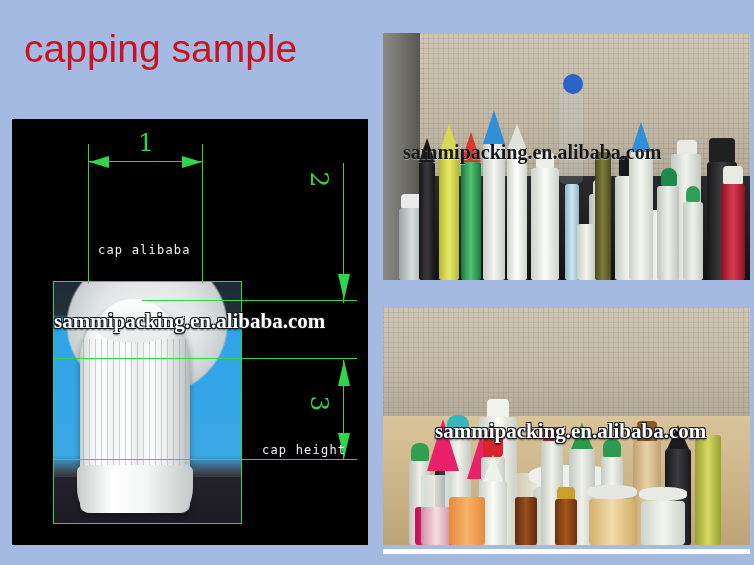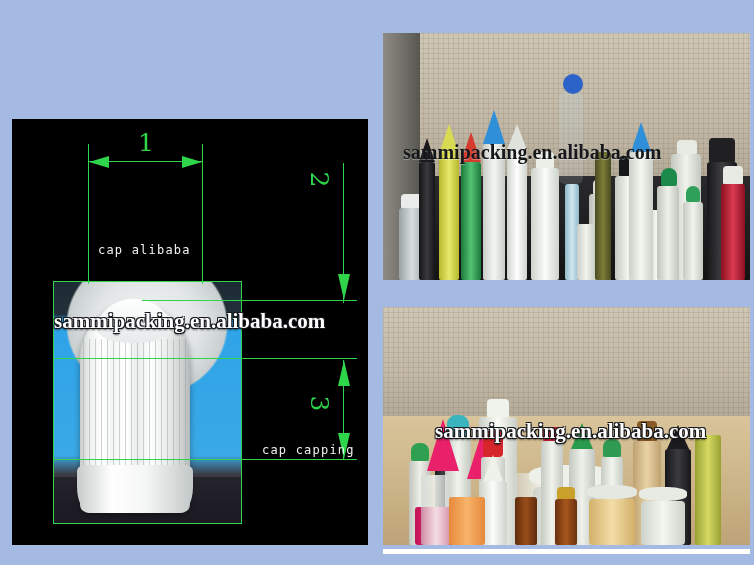--- a/index.html
+++ b/index.html
@@ -129,20 +129,21 @@
   .cone{position:absolute;width:0;height:0;}
 
   
   .footer-strip{position:absolute;left:383px;top:549px;width:367px;height:5px;background:#ffffff;}
 </style>
 </head>
 <body>
 
 <div class="page">
 
+  <div class="title">capping sample</div>
 
   <div class="diagram">
 
     <div class="cap-photo">
       <div class="cap-shadow"></div>
       <div class="cap-body"></div>
       <div class="cap-ribs"></div>
       <div class="cap-top"></div>
       <div class="cap-skirt"></div>
     </div>
@@ -166,21 +167,21 @@
     <div class="dg dg-line-h" style="left:41px;top:340px;width:304px;"></div>
 
     <div class="dg dg-line-v" style="left:331px;top:44px;height:140px;"></div>
     <div class="arrow arr-down" style="left:326px;top:155px;"></div>
     <div class="num rot" style="left:300px;top:48px;">2</div>
 
     <div class="dg dg-line-v" style="left:331px;top:241px;height:100px;"></div>
     <div class="arrow arr-up" style="left:326px;top:241px;"></div>
     <div class="arrow arr-down" style="left:326px;top:314px;"></div>
     <div class="num rot" style="left:300px;top:272px;">3</div>
-    <div class="dg-text" style="left:250px;top:324px;">cap capping</div>
+    <div class="dg-text" style="left:250px;top:324px;">cap height</div>
 
     <div class="wm wm-light" style="left:42px;top:190px;">sammipacking.en.alibaba.com</div>
   </div>
 
   <div class="photo photo-top">
     <div class="wall"></div>
     <div class="desk-dark"></div>
     <div class="door-frame"></div>
 
     <div class="bt" style="left:16px;width:26px;height:72px;background:linear-gradient(to right,#9aa2a4,#d7dedd,#9aa2a4);"></div>

